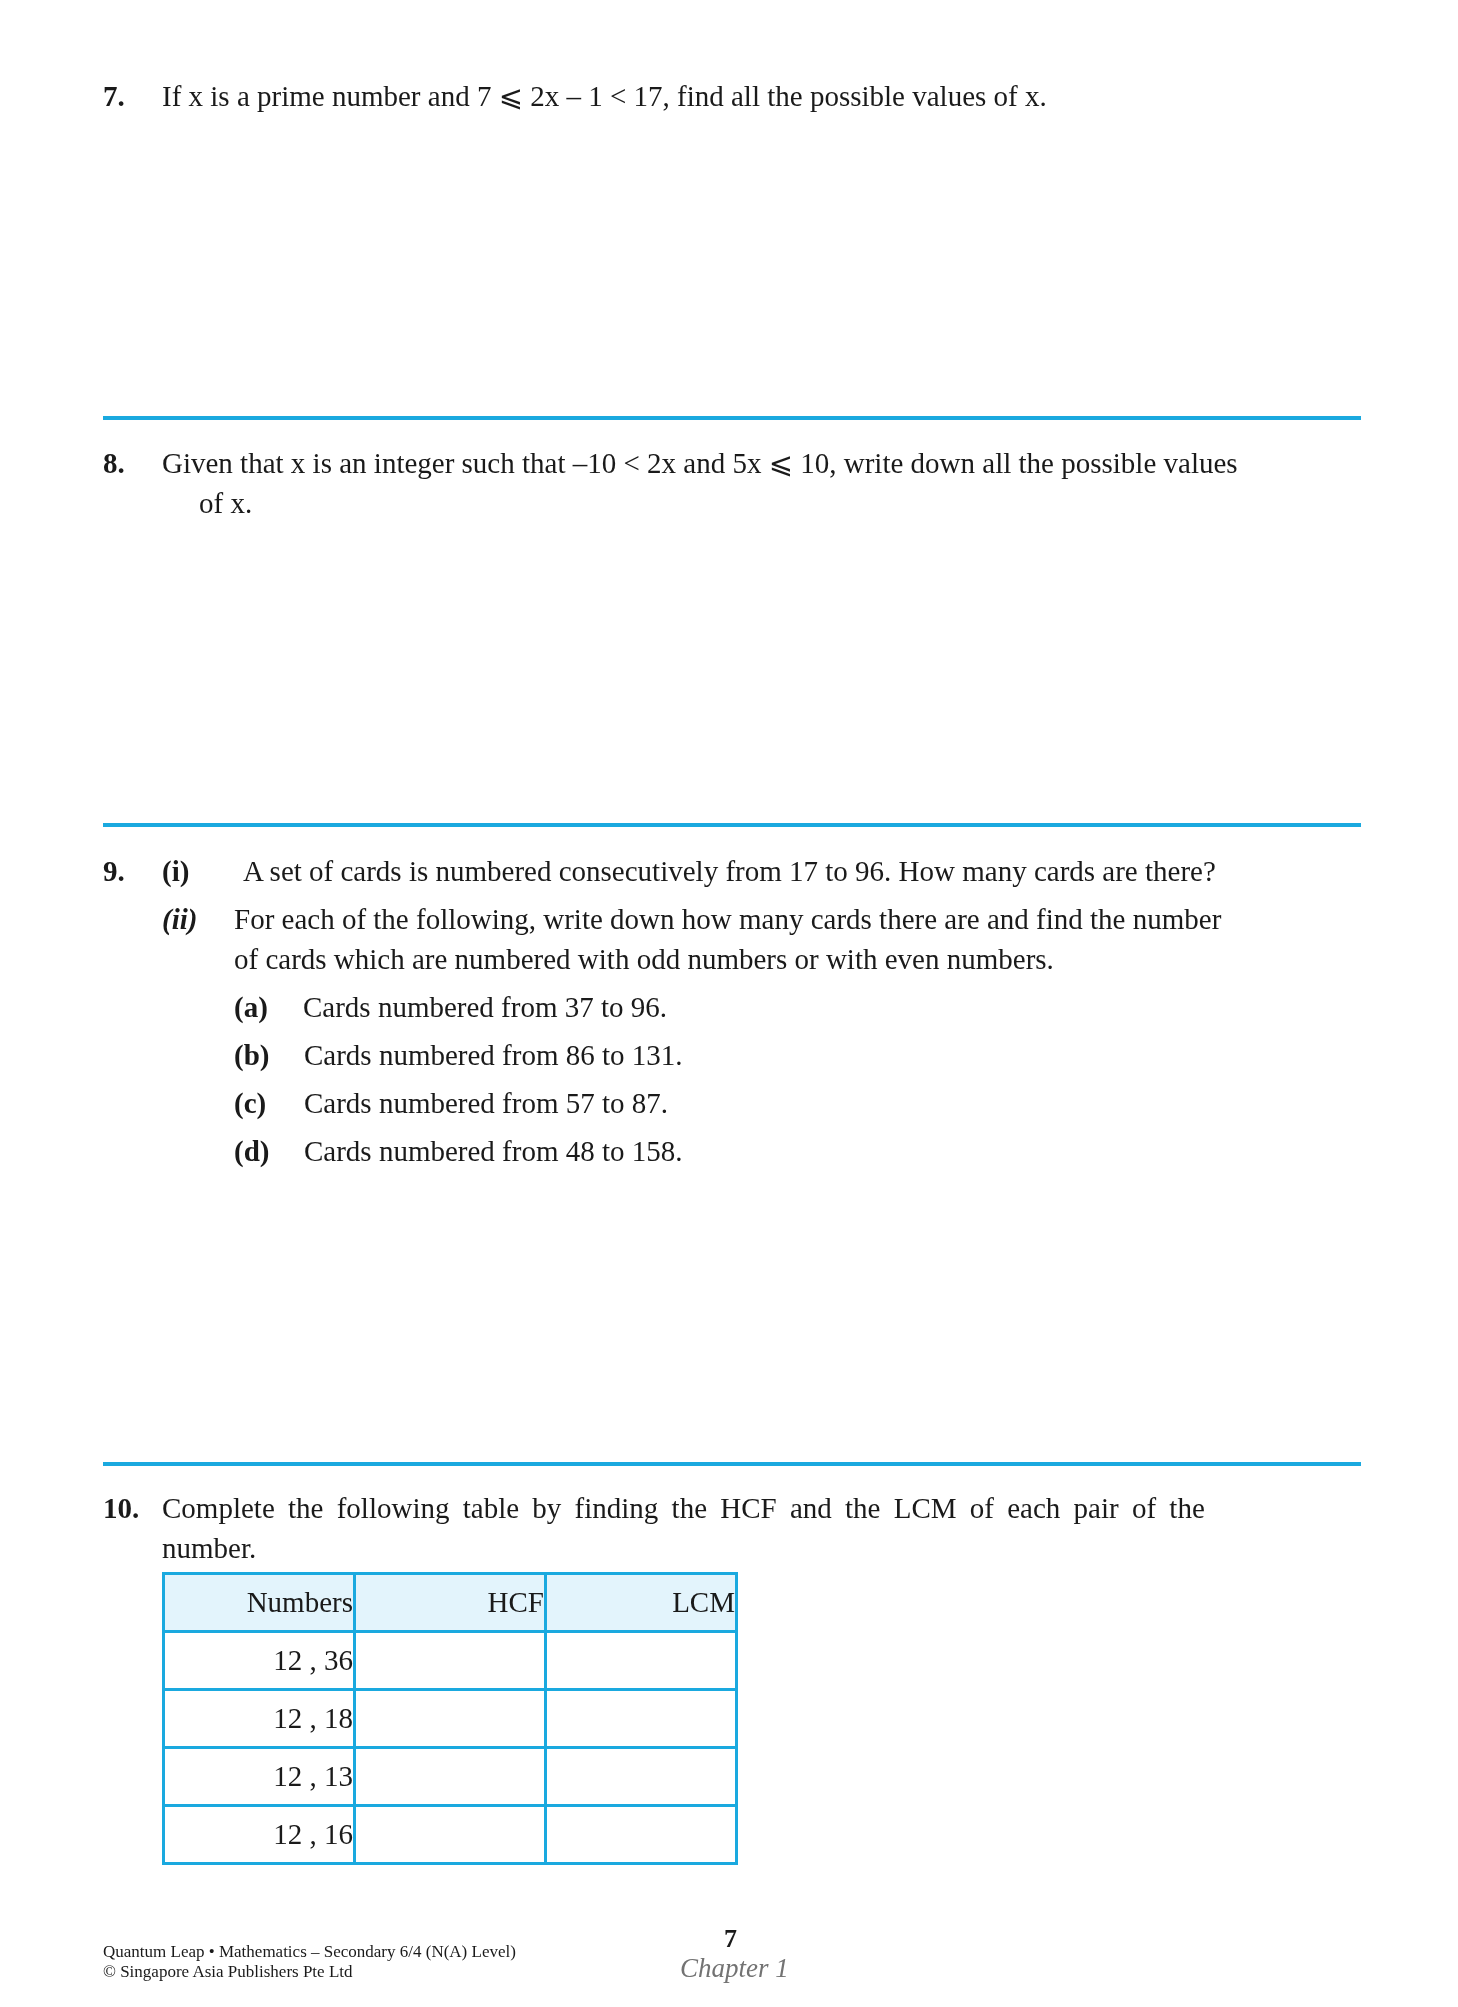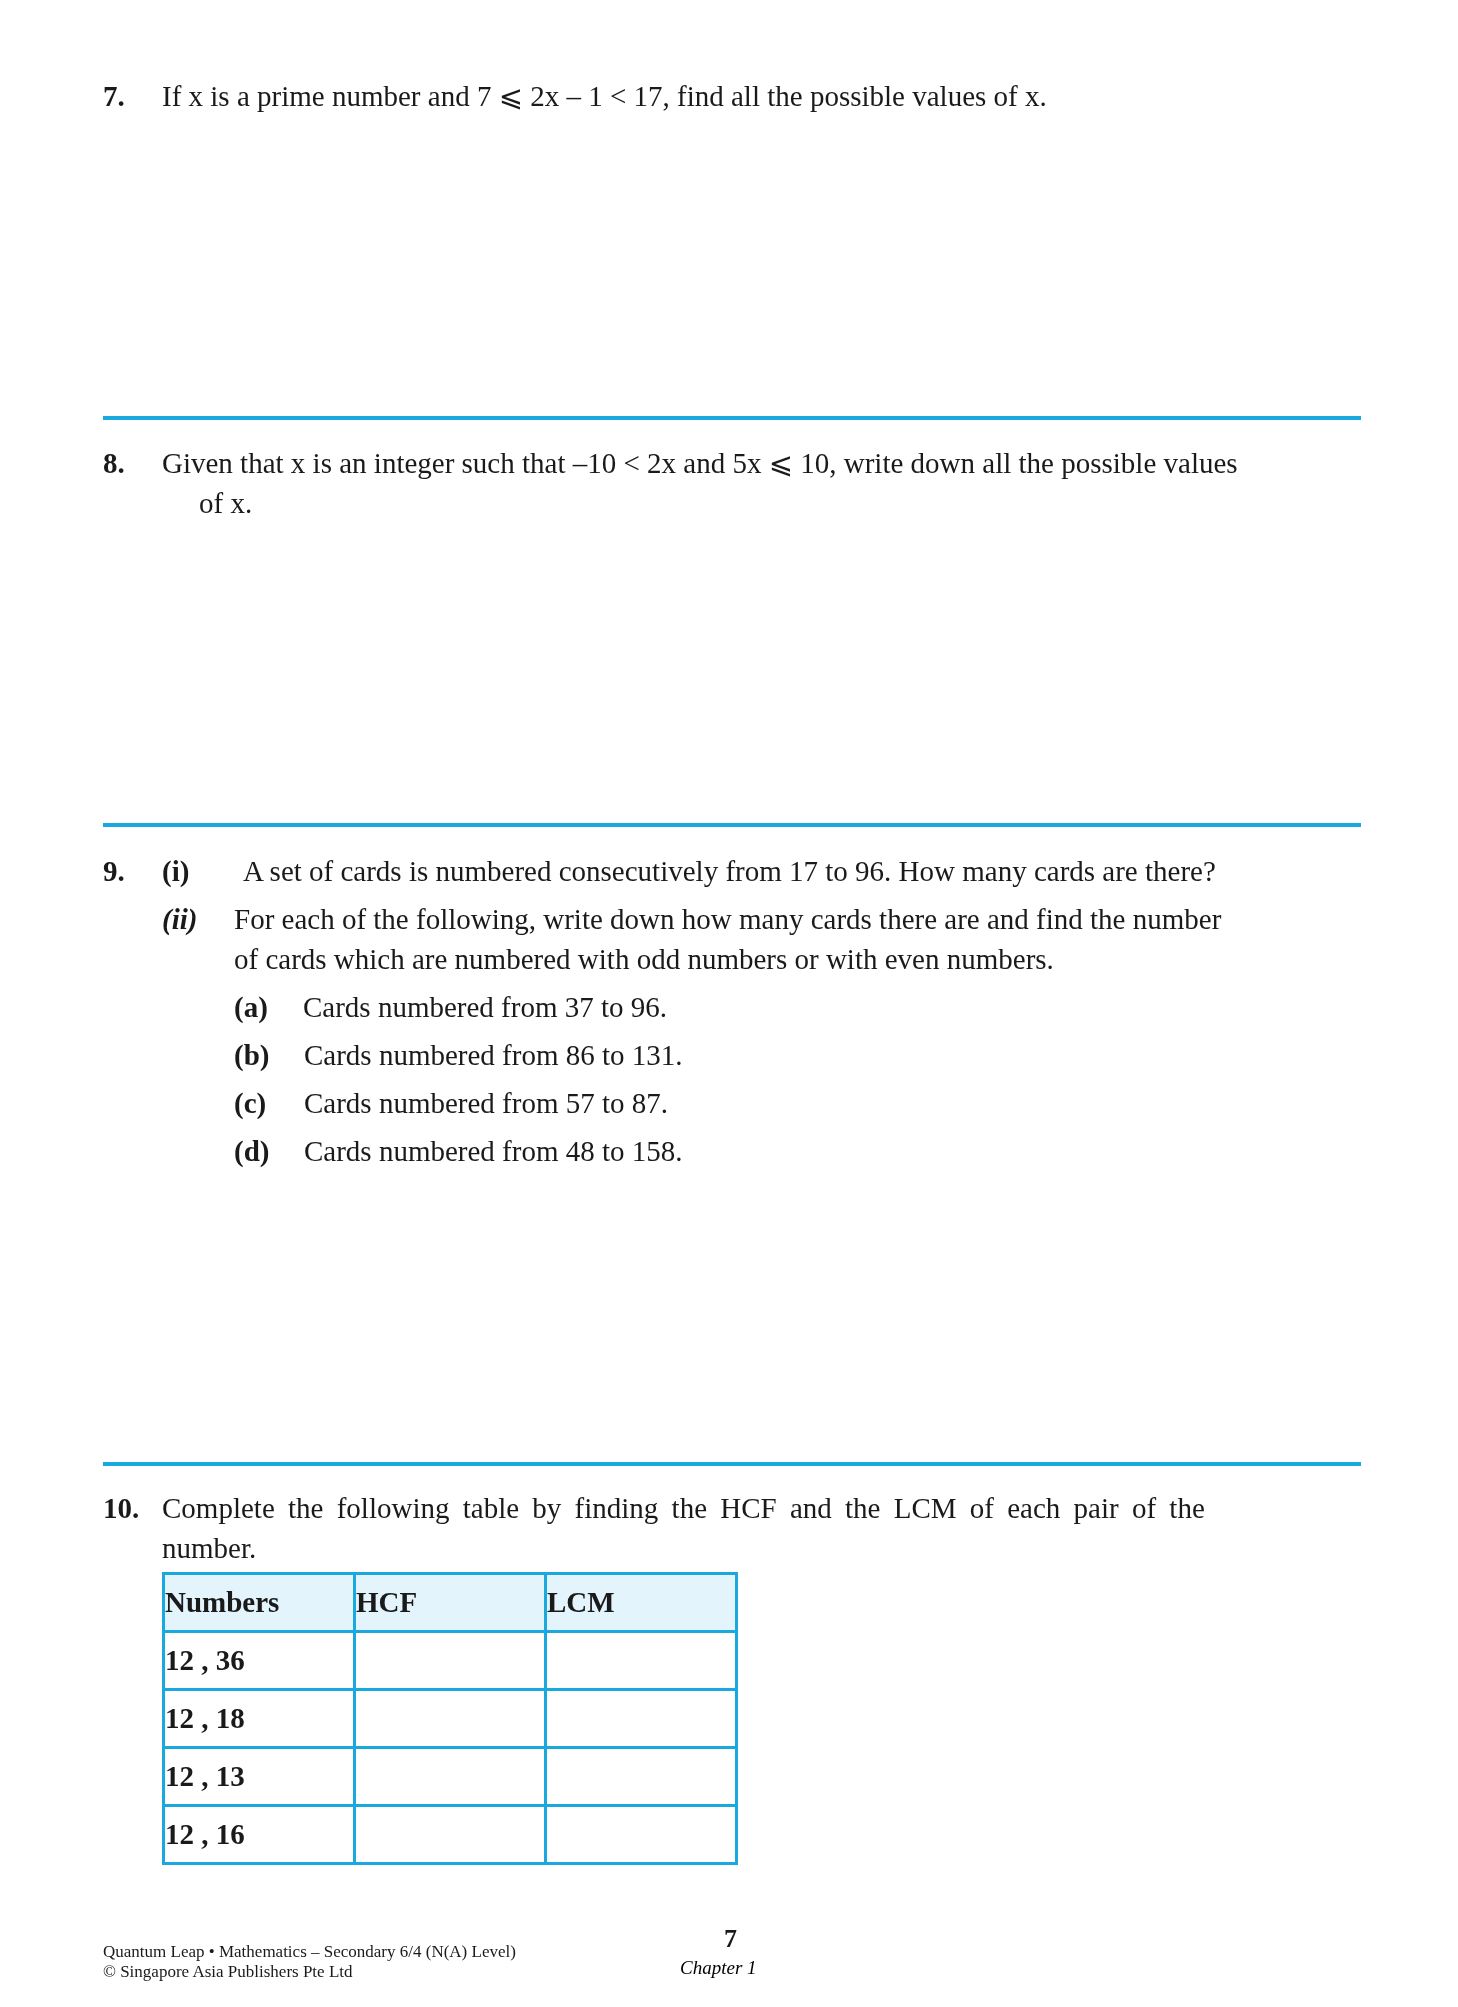--- a/index.html
+++ b/index.html
@@ -4,21 +4,21 @@
 <style>
   html,body{margin:0;padding:0;background:#fff;}
   body{width:1458px;height:2007px;position:relative;overflow:hidden;font-family:"Liberation Serif","DejaVu Serif",serif;color:#1a1a1a;}
   .q{position:absolute;left:103px;font-size:29px;line-height:40px;}
   .num{position:absolute;left:0;font-weight:bold;}
   .txt{position:absolute;left:59px;width:1200px;}
   .rule{position:absolute;left:103px;width:1258px;height:4px;background:#1aa9df;}
   .sub{position:absolute;font-size:29px;line-height:40px;}
   .lbl{font-weight:bold;}
   table{position:absolute;left:162px;top:1572px;border-collapse:collapse;font-size:29px;}
-  td,th{border:3px solid #1aa9df;width:188px;height:55px;text-align:left;font-weight:bold;padding:0;}
+  td,th{border:3px solid #1aa9df;width:188px;height:55px;text-align:right;font-weight:normal;padding:0;}
   th{background:#e3f4fc;}
   .footer{position:absolute;font-size:17px;line-height:20px;}
 </style>
 </head>
 <body>
 
 <div class="q" style="top:76px;">
   <span class="num">7.</span>
   <span class="txt">If x is a prime number and 7 ⩽ 2x – 1 &lt; 17, find all the possible values of x.</span>
 </div>
@@ -84,13 +84,13 @@
     <td>12 , 16</td>
     <td></td>
     <td></td>
   </tr>
 </tbody>
   </table>
 
 <div class="footer" style="left:103px;top:1942px;">Quantum Leap • Mathematics – Secondary 6/4 (N(A) Level)</div>
 <div class="footer" style="left:103px;top:1962px;">© Singapore Asia Publishers Pte Ltd</div>
 <div class="footer" style="left:724px;top:1924px;font-size:26px;line-height:30px;font-weight:bold;">7</div>
-<div class="footer" style="left:680px;top:1954px;font-size:19px;line-height:28px;font-style:italic;color:#000000;">Chapter 1</div>
+<div class="footer" style="left:680px;top:1954px;font-size:27px;line-height:28px;font-style:italic;color:#737373;">Chapter 1</div>
 
 </body></html>

